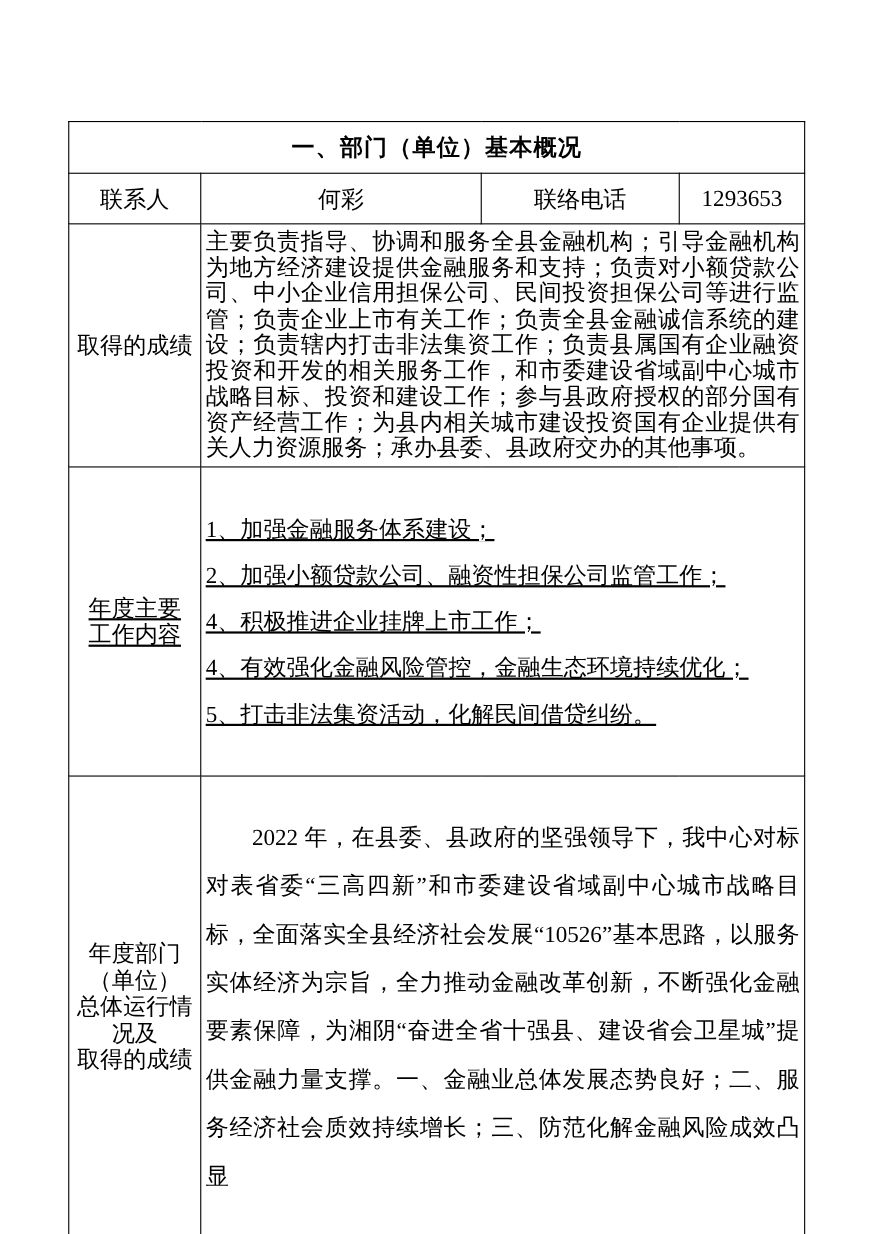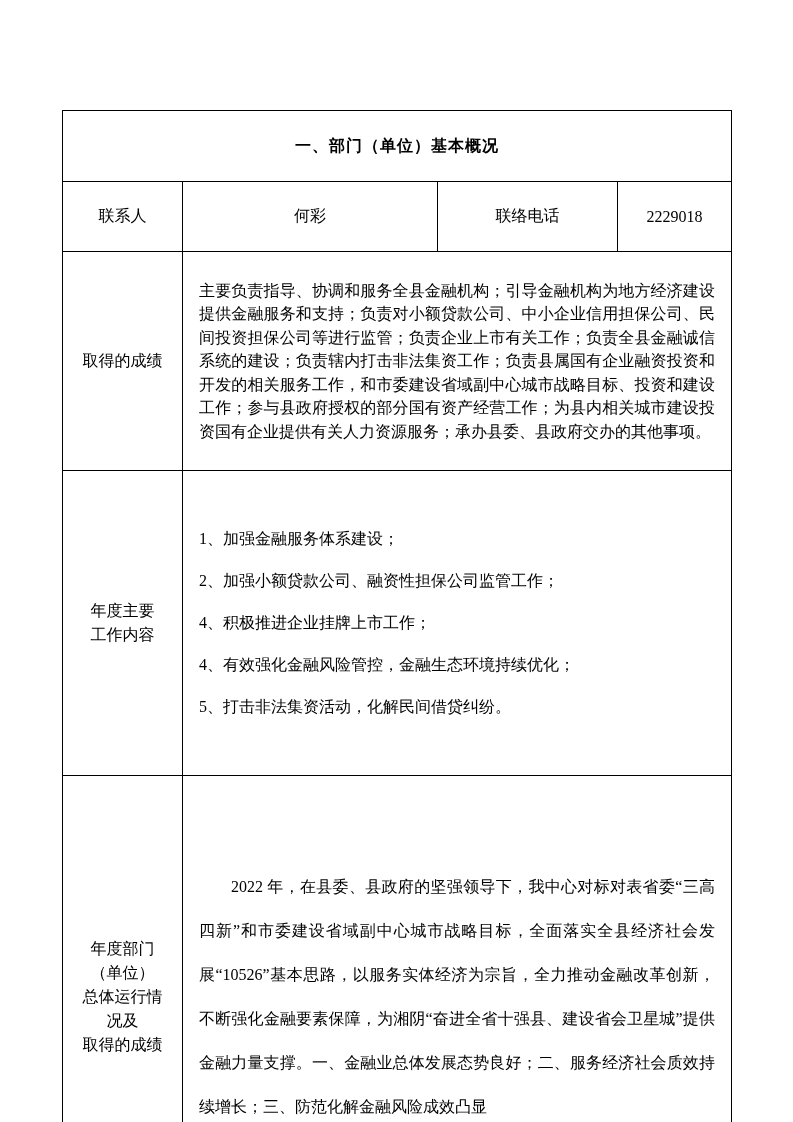--- a/index.html
+++ b/index.html
@@ -23,23 +23,23 @@
   table.main {
     position: absolute;
     left: 62px;
     top: 110px;
     width: 669px;
     border-collapse: collapse;
     table-layout: fixed;
   }
   table.main td {
     border: 1px solid #000000;
-    padding: 16px;
+    padding: 4px;
     vertical-align: middle;
-    font-size: 16px;
+    font-size: 21px;
     color: #000000;
     word-break: break-all;
   }
   td.title-cell {
     height: 38px;
     text-align: center;
     font-weight: bold;
     font-size: 17px;
     letter-spacing: 1px;
   }
@@ -58,20 +58,21 @@
     height: 186px;
   }
   td.duties-text {
     vertical-align: middle;
     text-align: justify;
     line-height: 23.5px;
     padding: 8px 10px 8px 10px;
   }
   td.worklist-cell {
     height: 272px;
+    text-decoration: underline;
   }
   td.worklist-content {
     vertical-align: middle;
     padding: 0 10px 0 10px;
   }
   .work-item {
     line-height: 24px;
     margin: 18px 0;
     text-align: left;
   }
@@ -106,21 +107,21 @@
 
     <tbody>
         <tr>
       <td class="title-cell" colspan="4">一、部门（单位）基本概况</td>
     </tr>
 
     <tr>
       <td class="kv-label">联系人</td>
       <td class="kv-value">何彩</td>
       <td class="kv-label">联络电话</td>
-      <td class="kv-value">2229018</td>
+      <td class="kv-value">1293653</td>
     </tr>
 
 
     <tr>
       <td class="block-label duties-cell">取得的成绩</td>
       <td class="duties-text duties-cell" colspan="3">主要负责指导、协调和服务全县金融机构；引导金融机构为地方经济建设提供金融服务和支持；负责对小额贷款公司、中小企业信用担保公司、民间投资担保公司等进行监管；负责企业上市有关工作；负责全县金融诚信系统的建设；负责辖内打击非法集资工作；负责县属国有企业融资投资和开发的相关服务工作，和市委建设省域副中心城市战略目标、投资和建设工作；参与县政府授权的部分国有资产经营工作；为县内相关城市建设投资国有企业提供有关人力资源服务；承办县委、县政府交办的其他事项。</td>
     </tr>
 
     <tr>
       <td class="block-label worklist-cell">年度主要

